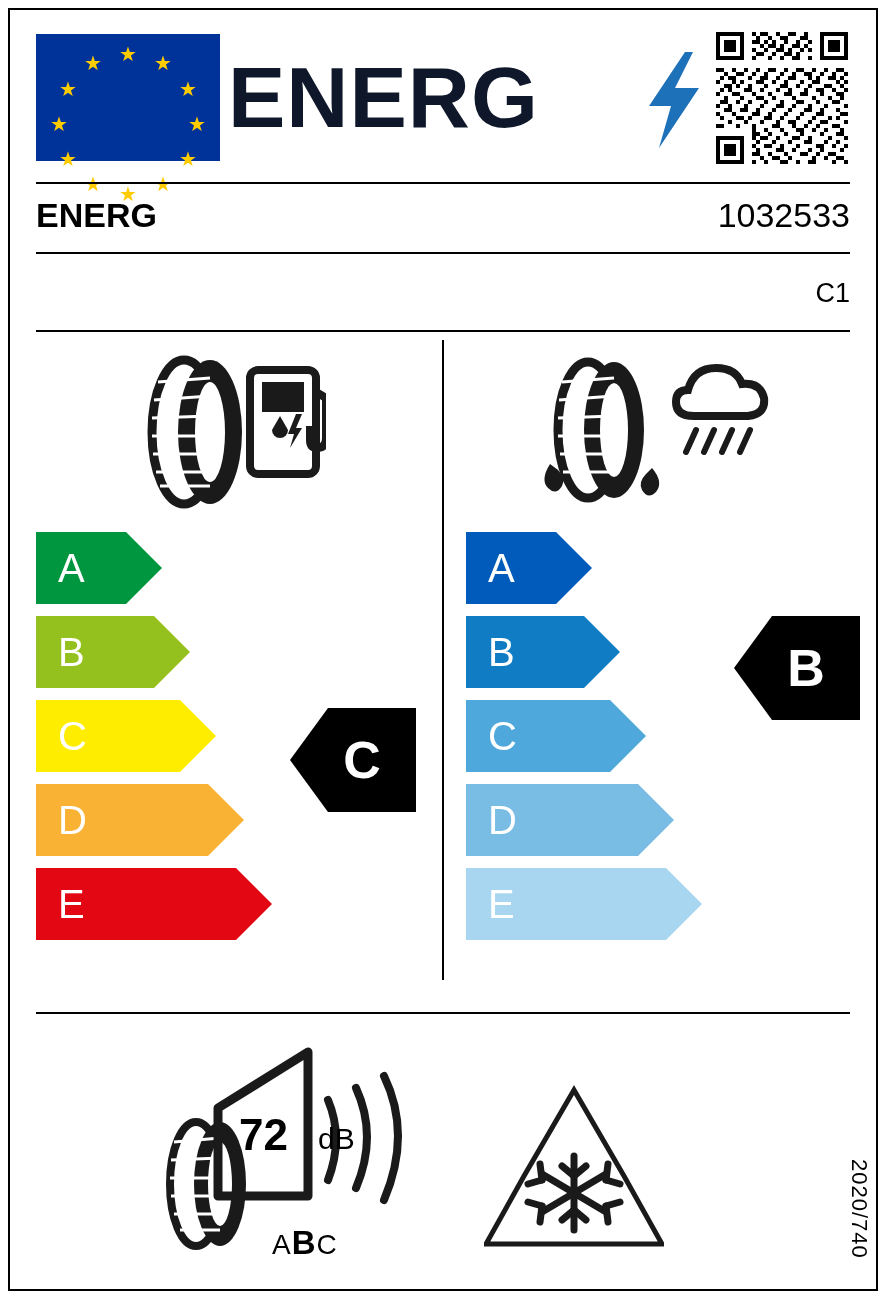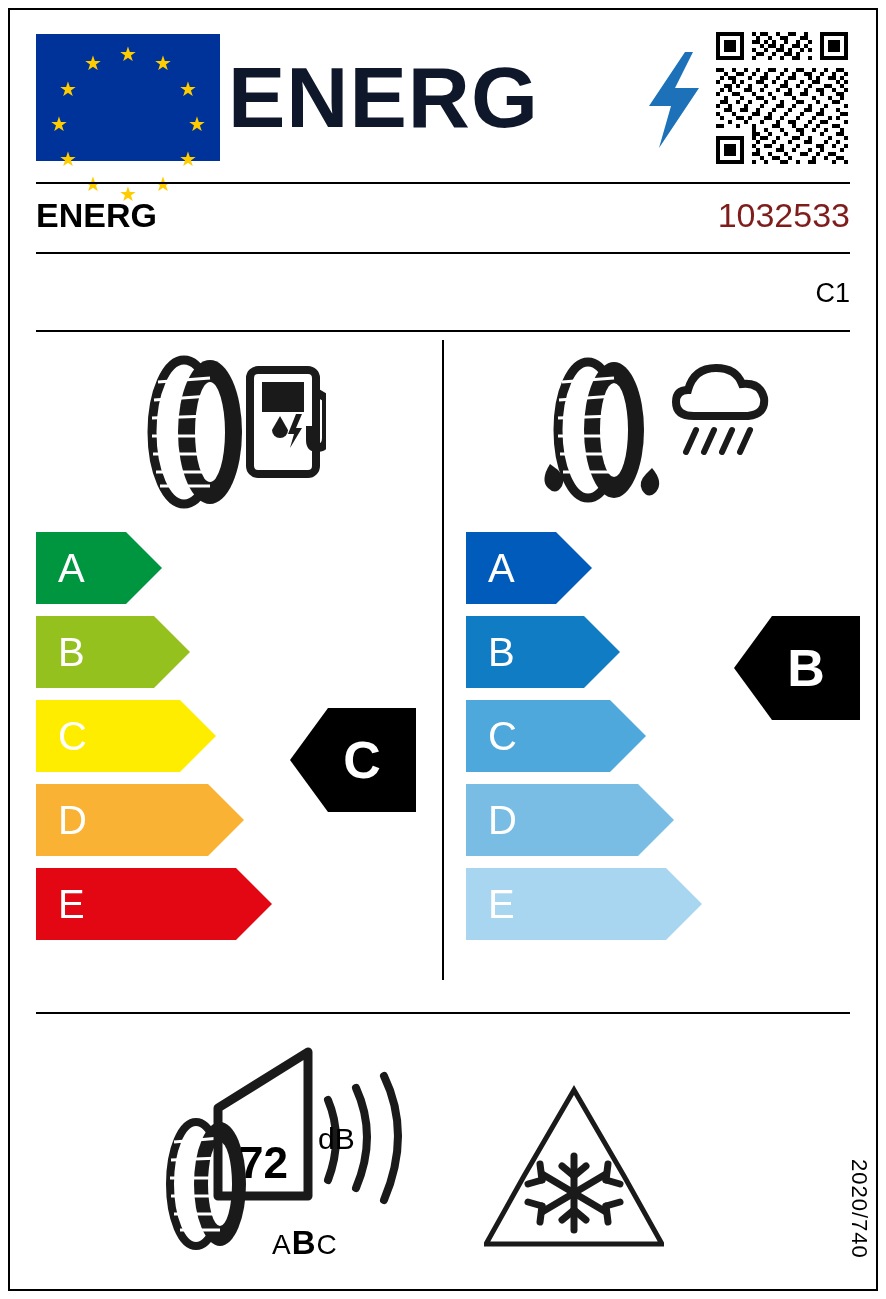--- a/index.html
+++ b/index.html
@@ -90,21 +90,21 @@
     top: 196px;
     font-size: 34px;
     font-weight: bold;
     color: #000;
   }
   .model-code {
     position: absolute;
     right: 36px;
     top: 196px;
     font-size: 34px;
-    color: #7f1d1d;
+    color: #000000;
     text-align: right;
   }
   .tyre-size {
     position: absolute;
     left: 36px;
     top: 272px;
     font-size: 36px;
     color: #000;
     letter-spacing: 0.5px;
   }
@@ -602,21 +602,21 @@
       <polygon points="62,64 62,152 152,152 152,8" fill="none" stroke="#1a1a1a" stroke-width="9" stroke-linejoin="round"></polygon>
 
       <g fill="none" stroke="#1a1a1a" stroke-width="8" stroke-linecap="round">
         <path d="M172 56 q16 38 0 80"></path>
         <path d="M200 44 q22 48 0 100"></path>
         <path d="M228 32 q28 58 0 124"></path>
       </g>
     </svg>
   </div>
 
-  <div class="db-value" style="left:239px; top:1110px;margin-top:28px;">72</div>
+  <div class="db-value" style="left:239px; top:1110px;">72</div>
   <div class="db-unit" style="left:318px; top:1122px;">dB</div>
 
   <div class="abc-row" style="left:272px; top:1224px;">
     <span>A</span><b>B</b><span>C</span>
   </div>
 
   <div style="position:absolute; left:484px; top:1084px; width:180px; height:176px;">
     <svg width="180" height="176" viewBox="0 0 180 176">
       <polygon points="90,6 140,92 178,160 2,160 40,92" fill="none" stroke="#1a1a1a" stroke-width="5"></polygon>
       <g stroke="#1a1a1a" stroke-width="7" stroke-linecap="round">

